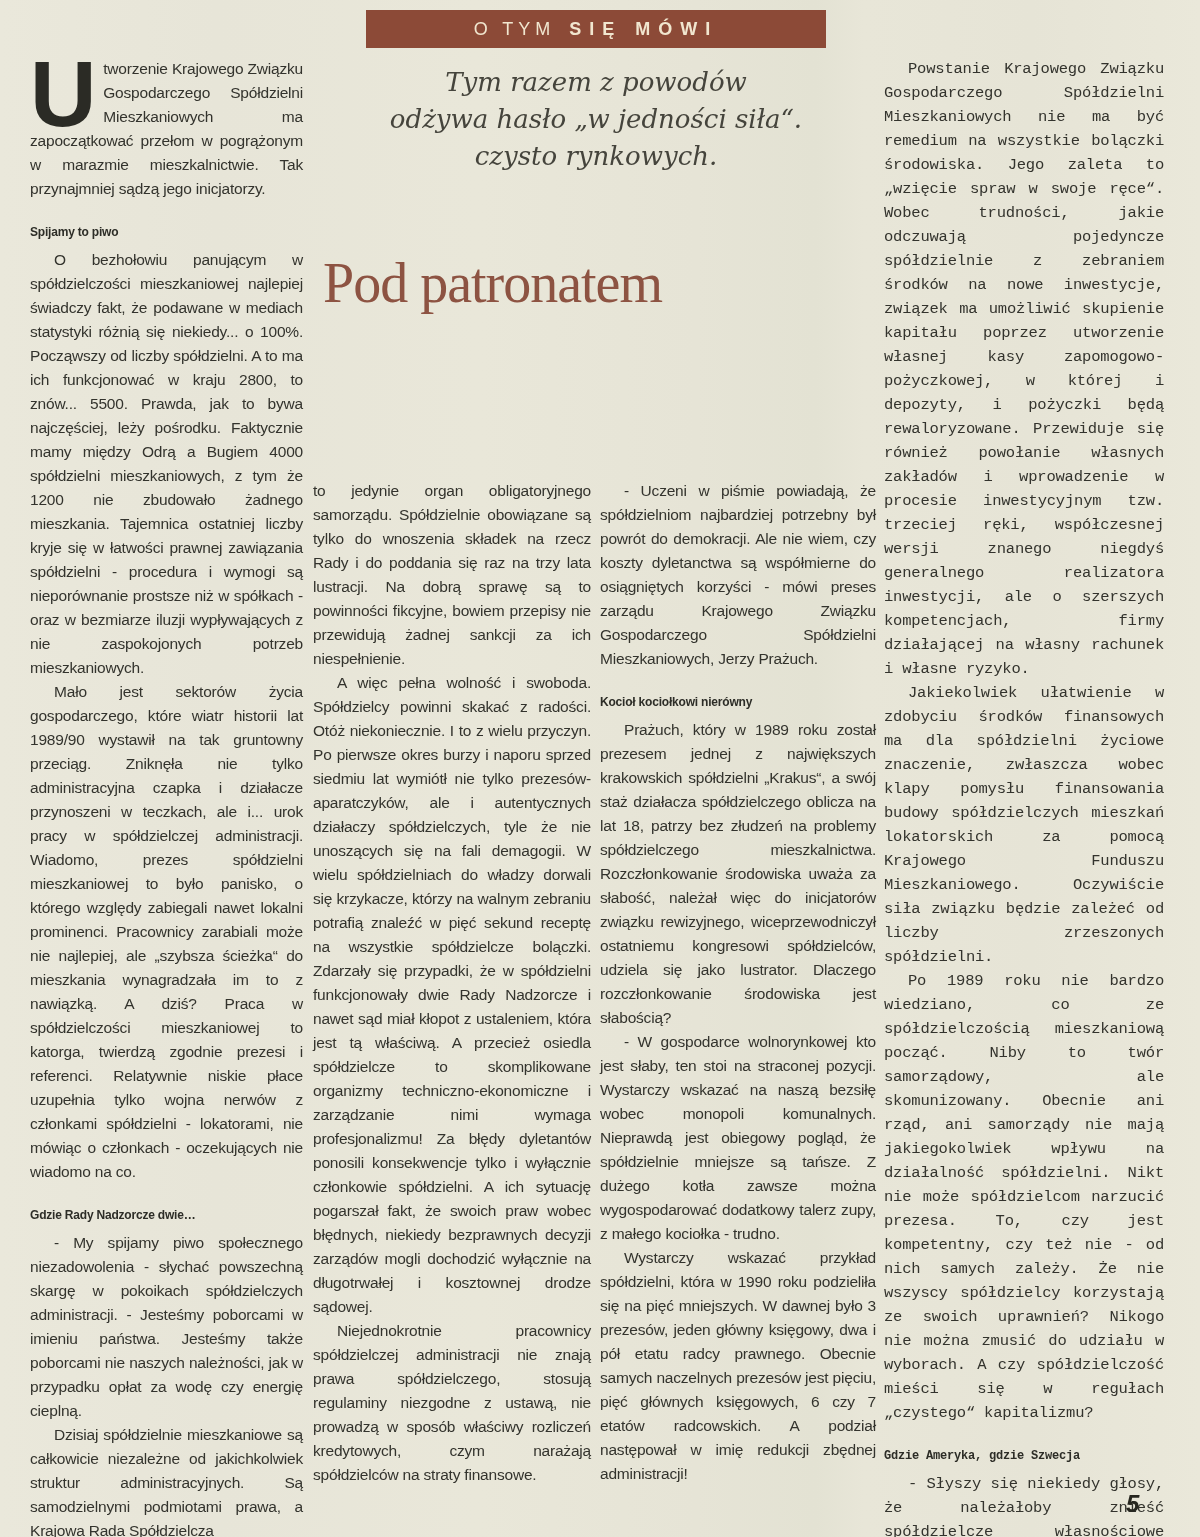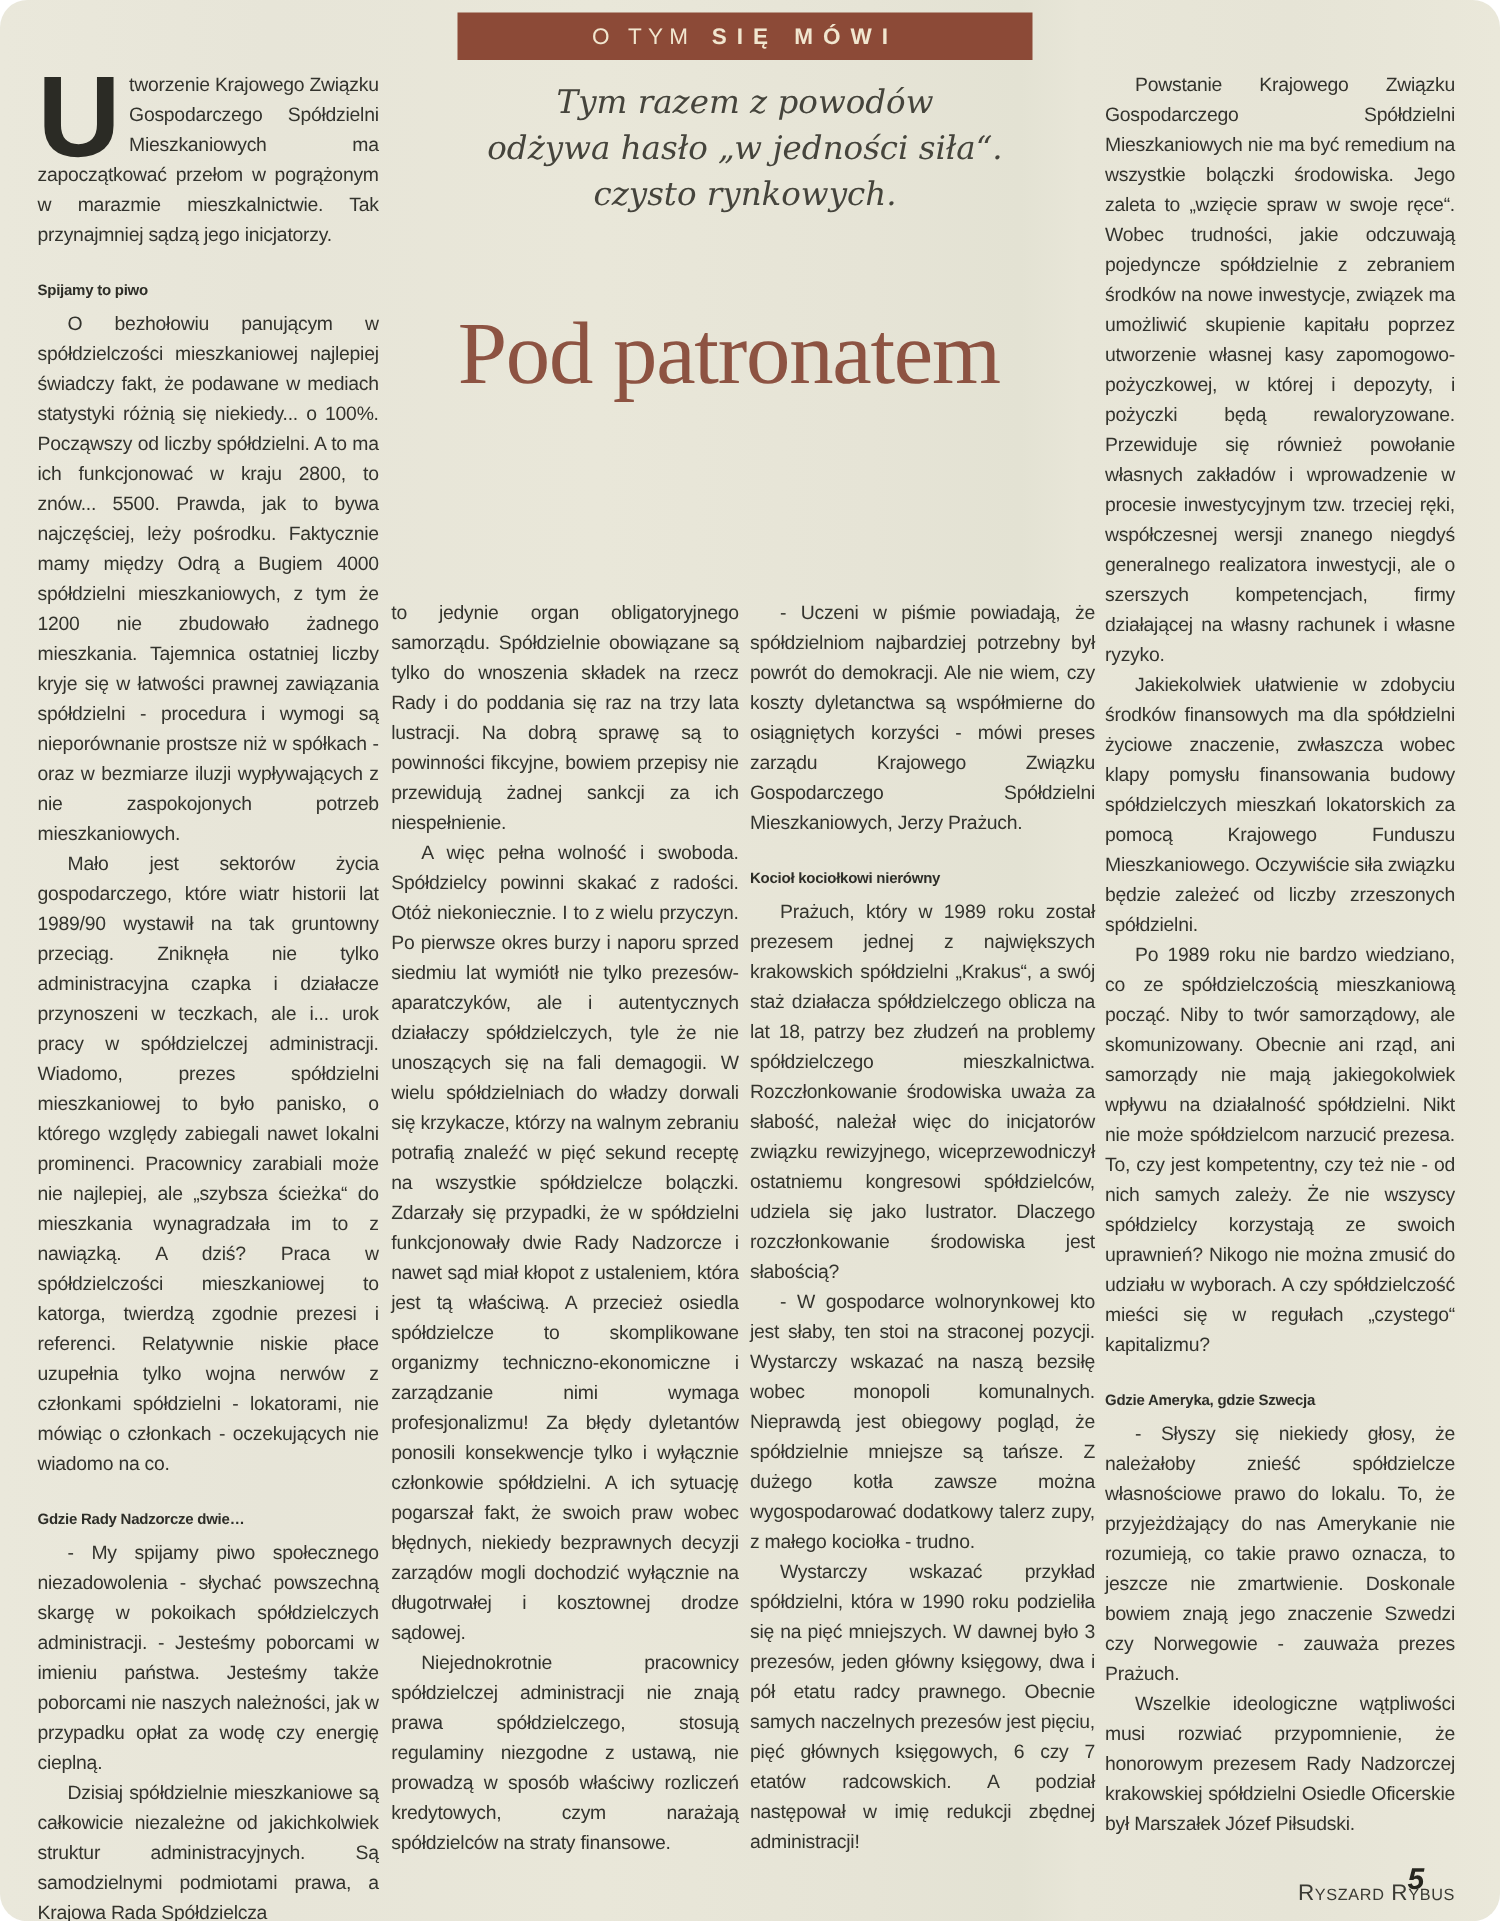--- a/index.html
+++ b/index.html
@@ -8,59 +8,57 @@
     width:1200px;height:1537px;
     background:
       linear-gradient(90deg,
         #eae8db 0%, #e7e5d8 18%, #e9e7d9 40%, #e6e4d6 58%,
         #e3e2d3 68%, #e8e6d8 72%, #e6e4d6 86%, #eae8da 100%),
       #e8e6d8;
     background-blend-mode:normal;
     font-family:"Liberation Sans", sans-serif;
     color:#34342e;
     overflow:hidden;
-    border-radius:22px;
   }
   
   .kicker-band{
     position:absolute;left:366px;top:10px;width:460px;height:38px;
     display:flex;align-items:center;justify-content:center;
     font-size:18px;line-height:38px;color:#f1e6cf;
     white-space:nowrap;
   }
   .kicker-light{font-weight:400;letter-spacing:5px;margin-right:14px;}
   .kicker-bold{font-weight:700;letter-spacing:8px;}
   .lede{
     position:absolute;left:316px;top:64px;width:560px;
     text-align:center;
     font-family:"DejaVu Serif", serif;
     font-style:italic;
     font-size:26px;line-height:37px;
     color:#45443c;
   }
   .headline{
-    position:absolute;left:300px;top:234px;width:566px;
-    text-align:center;
+    position:absolute;left:323px;top:234px;width:566px;
     font-family:"Liberation Serif", serif;
     font-weight:400;
-    font-size:71px;line-height:98px;
+    font-size:56px;line-height:98px;
     letter-spacing:-1px;
   }
   
   .col{
     position:absolute;
     font-size:15.5px;line-height:24px;
     letter-spacing:-0.2px;
     text-align:justify;
     color:#33332d;
   }
   .col1{left:30px;  top:57px;  width:273px;height:1450px;}
   .col2{left:313px; top:479px; width:278px;height:1040px;}
   .col3{left:600px; top:479px; width:276px;height:1040px;}
-  .col4{left:884px; top:57px;  width:280px;height:1460px;}
+  .col4{left:884px; top:57px;  width:280px;height:1460px;font-family:Liberation Mono, monospace;}
   .para{margin:0;}
   .indent{text-indent:24px;}
   .subhead{
     font-size:12px;font-weight:700;color:#2d2d27;
     margin:19px 0 4px;text-align:left;letter-spacing:-0.2px;
   }
   .dropcap{
     float:left;
     font-weight:700;
     font-size:92px;line-height:70px;

